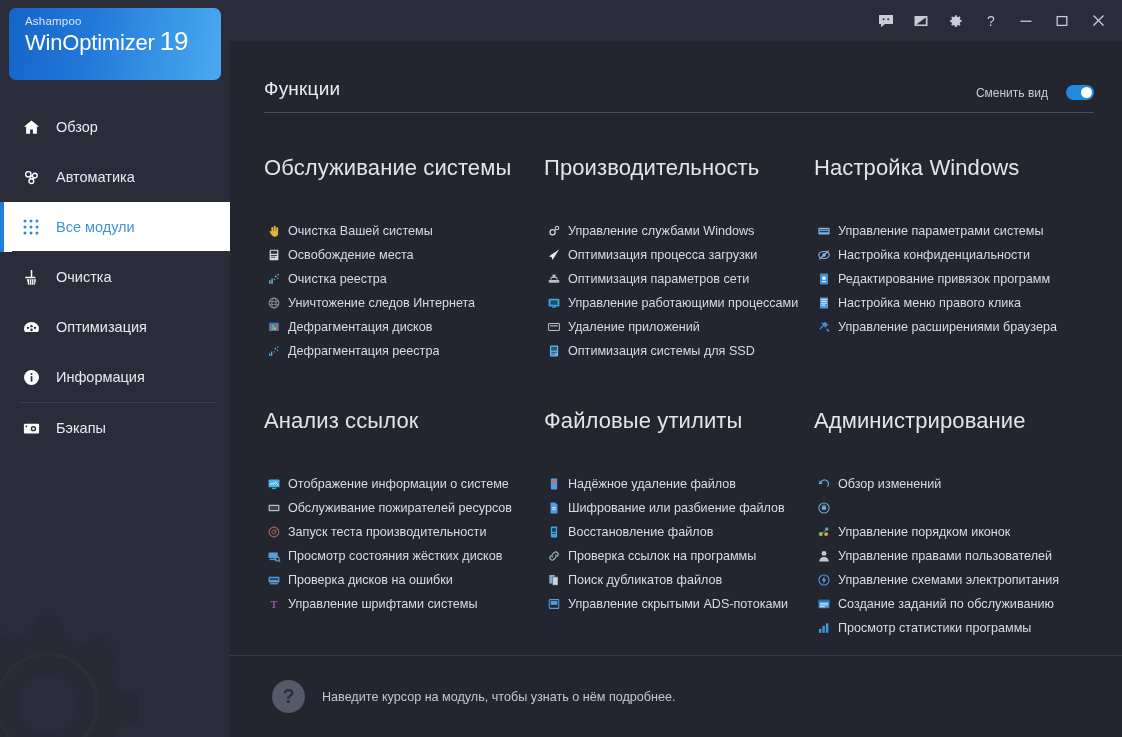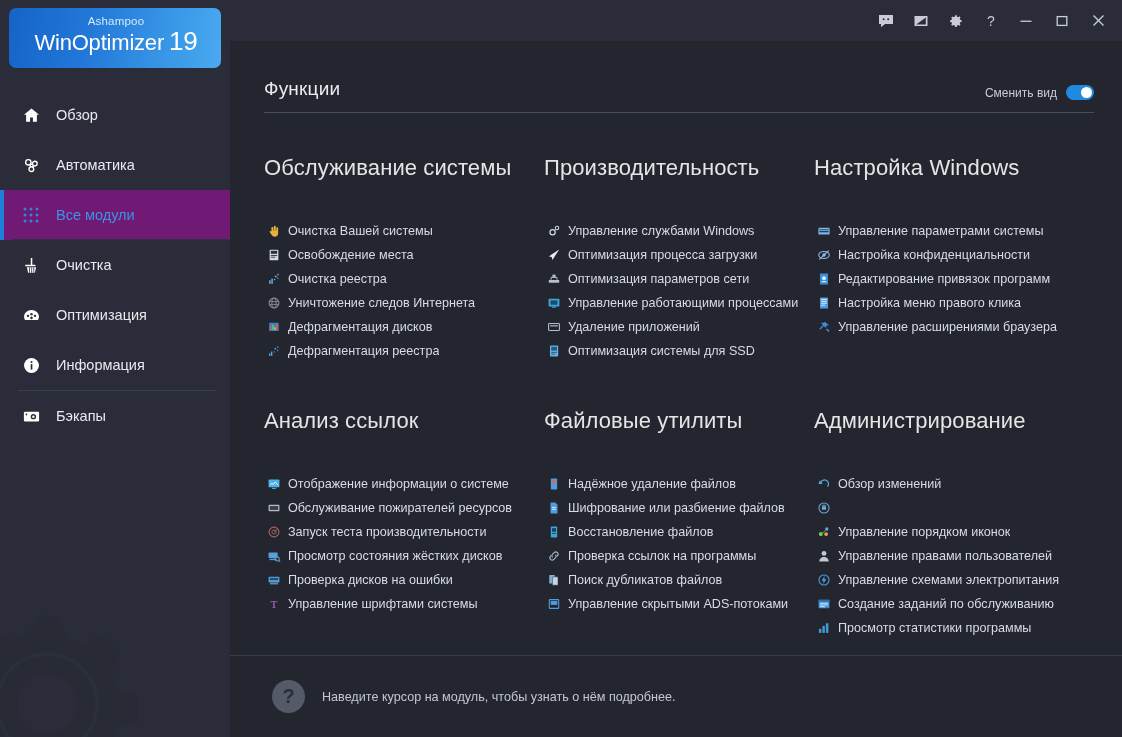--- a/index.html
+++ b/index.html
@@ -28,27 +28,26 @@
   }
   .gear-watermark {
     position: absolute;
     left: -78px; bottom: -92px;
     width: 250px; height: 250px;
     opacity: .55;
     pointer-events: none;
   }
   .logo-wrap { padding: 8px 9px 0 9px; }
   .logo {
-    height: 60px;
+    height: 72px;
     border-radius: 7px;
     background: linear-gradient(100deg, #1564c8 0%, #2278d8 38%, #3b9ae8 78%, #4aa9ef 100%);
     padding: 6px 14px 0 16px;
     position: relative;
     overflow: hidden;
-    text-align: center;
   }
   .logo-sub {
     font-size: 11.5px; color: #d7e9fb; letter-spacing: .2px;
     line-height: 14px;
   }
   .logo-main {
     font-size: 22px; color: #ffffff; line-height: 27px;
     letter-spacing: -.2px; white-space: nowrap;
   }
   .logo-main .ver { font-size: 26px; margin-left: 5px; }
@@ -66,21 +65,21 @@
   }
   .nav-item .nav-ico {
     width: 26px; height: 24px;
     display: inline-flex; align-items: center; justify-content: center;
     margin-right: 12px;
     flex: 0 0 26px;
     color: #ffffff;
   }
   .nav-item .nav-lbl { line-height: 18px; }
   .nav-item.active {
-    background: #701a75;
+    background: #ffffff;
     color: #3d93e4;
   }
   .nav-item.active .nav-ico { color: #2f86dd; }
   .nav-item.active::before {
     content: "";
     position: absolute; left: 0; top: 0; bottom: 0;
     width: 4px; background: #1d7fd6;
   }
   .nav-item.active::after {
     content: "";
@@ -125,21 +124,21 @@
     display: flex; flex-direction: column; justify-content: flex-end;
   }
   .header-row {
     display: flex; align-items: flex-end; justify-content: space-between;
     padding-bottom: 8px;
   }
   .page-title {
     font-size: 19px; color: #e9ebf1; font-weight: 400;
     letter-spacing: .2px; line-height: 30px;
   }
-  .view-switch { display: flex; align-items: center; gap: 9px; padding-bottom: 4px; }
+  .view-switch { display: flex; align-items: center; gap: 18px; padding-bottom: 4px; }
   .view-switch-lbl { font-size: 12px; color: #c8cbd4; }
   .toggle {
     width: 28px; height: 15px; border-radius: 9px;
     background: #1f8ae0;
     position: relative; cursor: pointer;
     flex: 0 0 28px;
   }
   .toggle .knob {
     position: absolute; top: 2px; right: 2px;
     width: 11px; height: 11px; border-radius: 50%;

